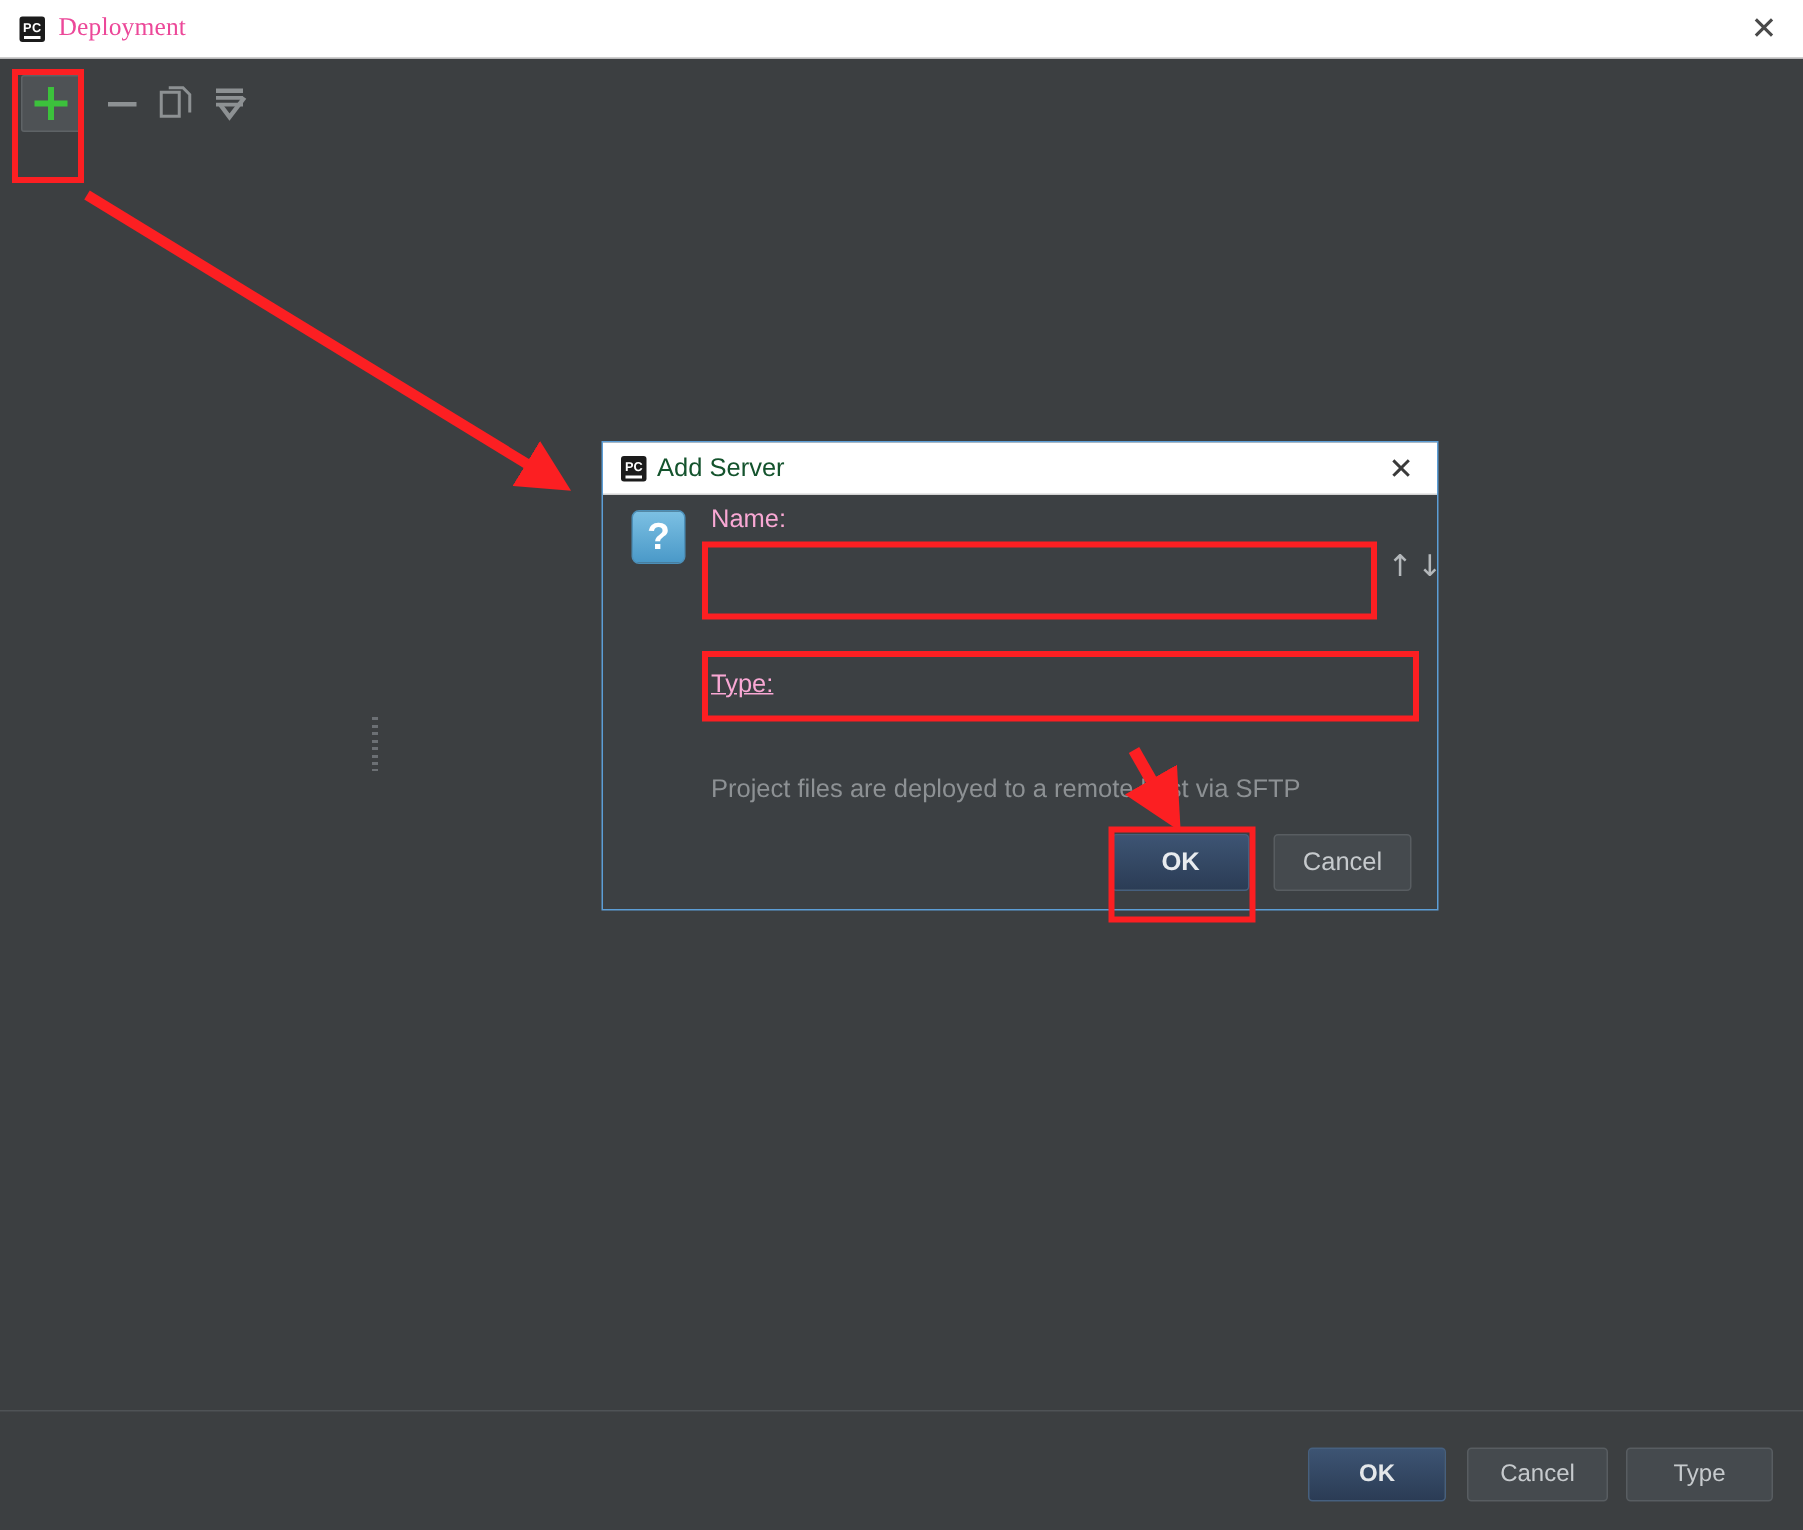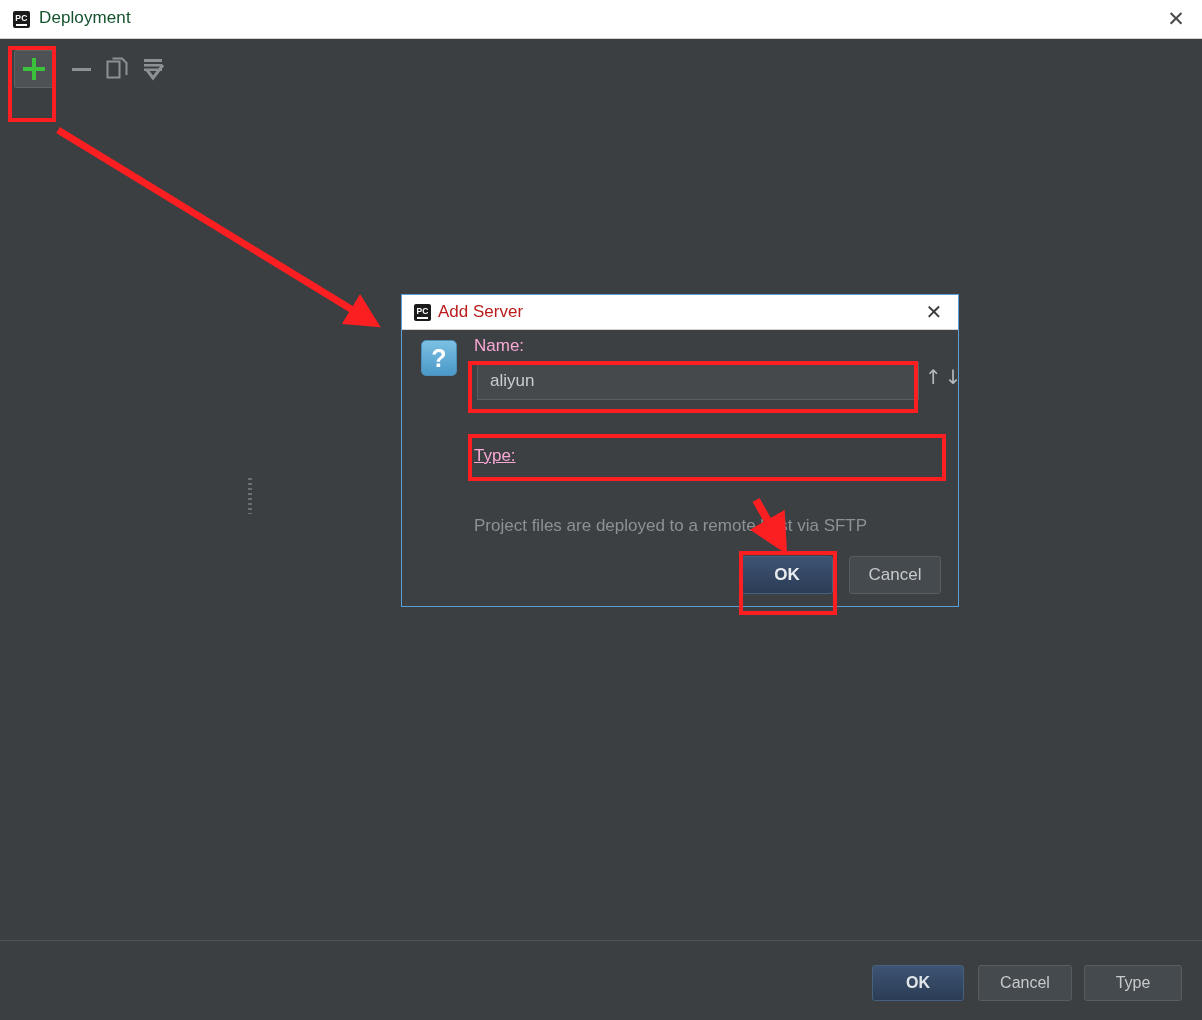--- a/index.html
+++ b/index.html
@@ -23,21 +23,21 @@
     color: #ffffff; font-size: 8.5px; font-weight: bold;
     line-height: 10px; text-align: center; letter-spacing: .3px;
     padding-top: 2px;
   }
   .titlebar .pc-icon .bar {
     display: block; width: 11px; height: 2px; background: #fff;
     margin: 1px auto 0;
   }
   .titlebar .title {
     position: absolute; left: 39px; top: 8px;
-    font-size: 17px; color: #14532d; letter-spacing: .1px;
+    font-size: 17px; color: #ec4899; letter-spacing: .1px; font-family: Liberation Serif, serif;
   }
   .titlebar .close-x {
     position: absolute; right: 9px; top: 6px; width: 34px; height: 26px;
     color: #4a4a4a; font-size: 21px; line-height: 26px; text-align: center;
     font-family: "DejaVu Sans", sans-serif;
   }
 
   
   .memwidget {
     position: absolute; left: 700px; top: -14px; width: 78px; height: 22px;
@@ -134,21 +134,21 @@
   .dlg-title .pc-icon {
     position: absolute; left: 12px; top: 9px; width: 17px; height: 17px;
     background: #1b1b1b; border-radius: 2px; color: #fff;
     font-size: 8.5px; font-weight: bold; line-height: 10px; text-align: center;
     padding-top: 2px;
   }
   .dlg-title .pc-icon .bar {
     display:block; width:11px; height:2px; background:#fff; margin:1px auto 0;
   }
   .dlg-title .t {
-    position: absolute; left: 36px; top: 7px; font-size: 17px; color: #b91c1c;
+    position: absolute; left: 36px; top: 7px; font-size: 17px; color: #14532d;
   }
   .dlg-title .x {
     position: absolute; right: 12px; top: 5px; width: 24px; height: 24px;
     text-align: center; line-height: 24px; font-size: 20px; color: #3a3a3a;
     font-family: "DejaVu Sans", sans-serif;
   }
   .dlg-body { position: absolute; left: 0; top: 36px; width: 556px; height: 276px; }
 
   .help-icon {
     position: absolute; left: 19px; top: 9px; width: 36px; height: 36px;
@@ -285,23 +285,20 @@
       <div class="pc-icon">PC<span class="bar"></span></div>
       <div class="t">Add Server</div>
       <div class="x">✕</div>
     </div>
 
     <div class="dlg-body">
       <div class="help-icon">?</div>
 
       <div class="fld-label" id="lbl-name">Name:</div>
 
-      <div class="name-input">
-        <div class="val">aliyun</div>
-      </div>
       <div class="arrows">
         <span>↑</span><span>↓</span>
       </div>
 
       <div class="fld-label" id="lbl-type"><span class="mn">Type:</span></div>
 
 
       <div class="type-desc">Project files are deployed to a remote host via SFTP</div>
     </div>
   </div>

